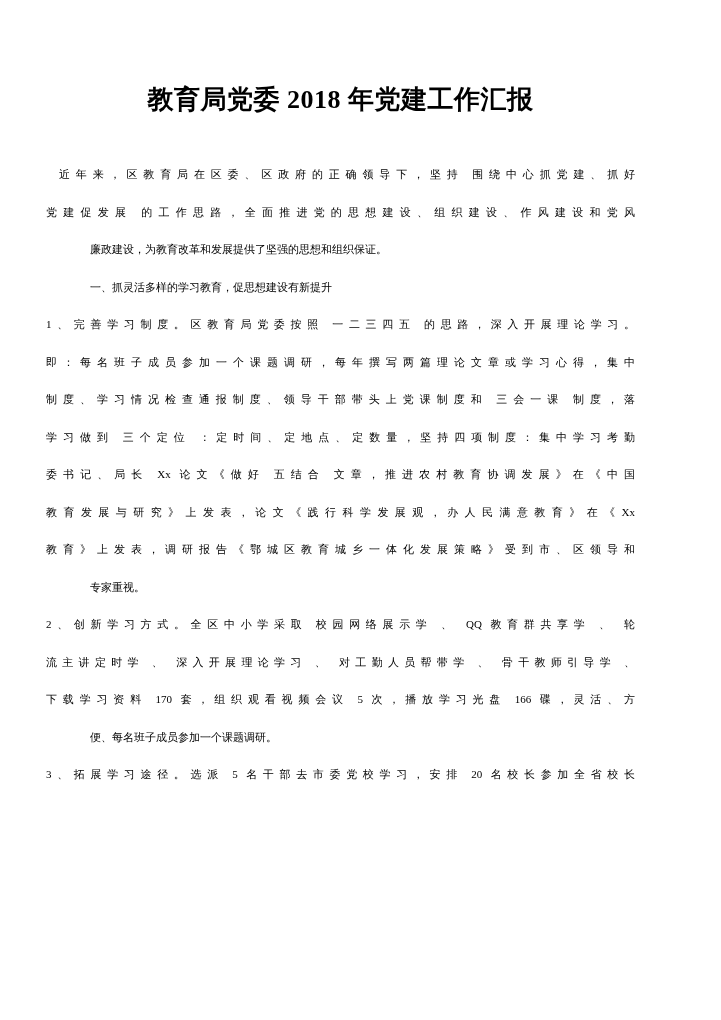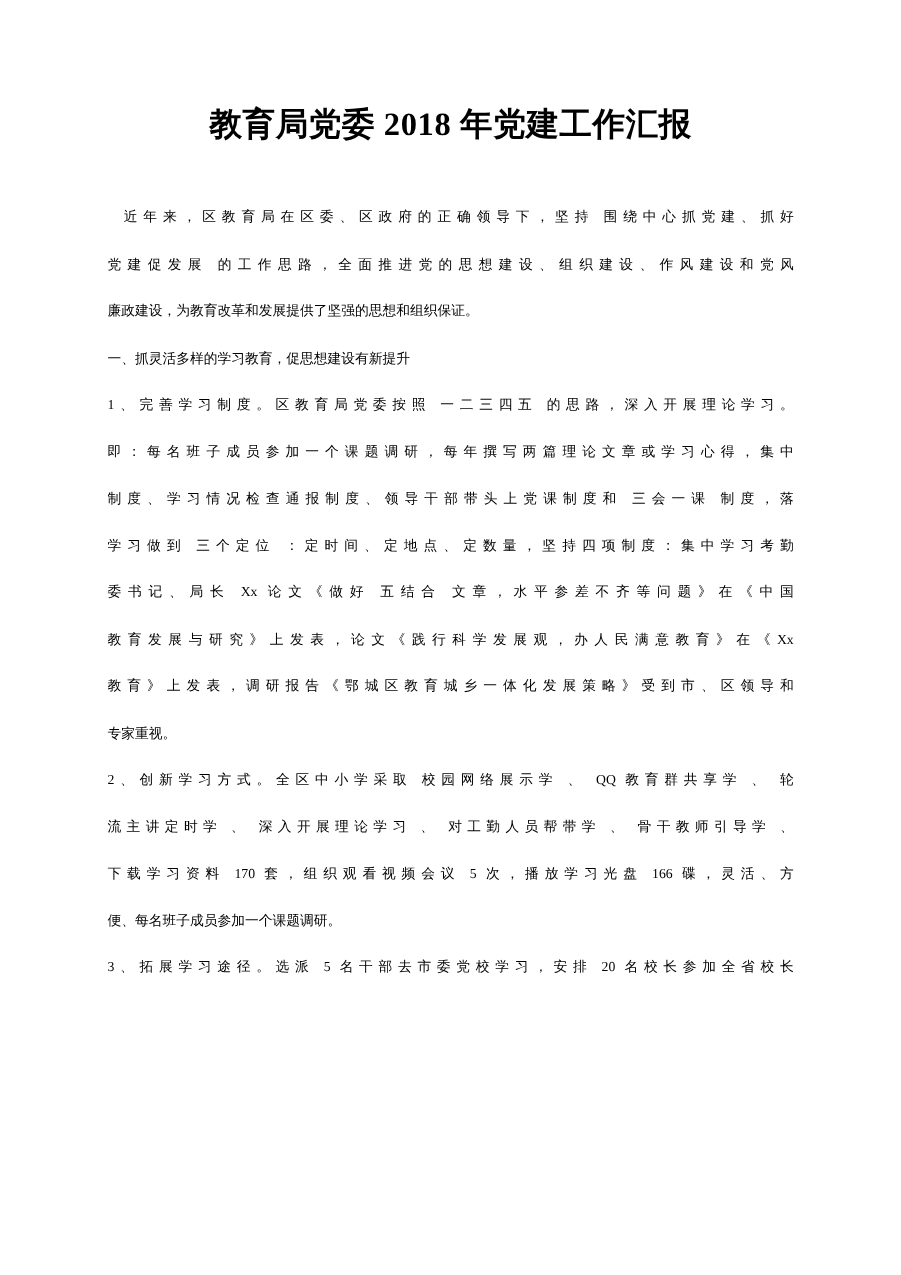--- a/index.html
+++ b/index.html
@@ -11,21 +11,21 @@
     width: 721px;
     height: 1020px;
     overflow: hidden;
     font-family: "Liberation Serif", "DejaVu Serif", serif;
     color: #000000;
   }
   .page {
     box-sizing: border-box;
     width: 721px;
     height: 816px;
-    padding: 82px 86px 0 86px;
+    padding: 82px 86px 0 46px;
     background: #ffffff;
   }
   .doc-title {
     font-size: 26px;
     font-weight: bold;
     line-height: 36px;
     text-align: center;
     margin: 0 0 38px 0;
     letter-spacing: 0.5px;
     white-space: nowrap;
@@ -37,20 +37,21 @@
     font-size: 11px;
     line-height: 37.5px;
     height: 37.5px;
     text-align: justify;
     text-align-last: justify;
     white-space: normal;
     overflow: hidden;
   }
   .line.end {
     text-align-last: left;
+    margin-left: 44px;
   }
   .line.indent {
     text-indent: 13px;
   }
 </style>
 </head>
 <body>
 
 <div class="page">
   <div class="doc-title">教育局党委 2018 年党建工作汇报</div>
@@ -61,21 +62,21 @@
         <div class="line end">廉政建设，为教育改革和发展提供了坚强的思想和组织保证。</div>
       </div>
       <div class="para">
         <div class="line end">一、抓灵活多样的学习教育，促思想建设有新提升</div>
       </div>
       <div class="para">
         <div class="line">1、完善学习制度。区教育局党委按照 一二三四五 的思路，深入开展理论学习。</div>
         <div class="line">即：每名班子成员参加一个课题调研，每年撰写两篇理论文章或学习心得，集中</div>
         <div class="line">制度、学习情况检查通报制度、领导干部带头上党课制度和 三会一课 制度，落</div>
         <div class="line">学习做到 三个定位 ：定时间、定地点、定数量，坚持四项制度：集中学习考勤</div>
-        <div class="line">委书记、局长 Xx 论文《做好 五结合 文章，水平参差不齐等问题》在《中国</div>
+        <div class="line">委书记、局长 Xx 论文《做好 五结合 文章，推进农村教育协调发展》在《中国</div>
         <div class="line">教育发展与研究》上发表，论文《践行科学发展观，办人民满意教育》在《Xx</div>
         <div class="line">教育》上发表，调研报告《鄂城区教育城乡一体化发展策略》受到市、区领导和</div>
         <div class="line end">专家重视。</div>
       </div>
       <div class="para">
         <div class="line">2、创新学习方式。全区中小学采取 校园网络展示学 、 QQ 教育群共享学 、 轮</div>
         <div class="line">流主讲定时学 、 深入开展理论学习 、 对工勤人员帮带学 、 骨干教师引导学 、</div>
         <div class="line">下载学习资料 170 套，组织观看视频会议 5 次，播放学习光盘 166 碟，灵活、方</div>
         <div class="line end">便、每名班子成员参加一个课题调研。</div>
       </div>

